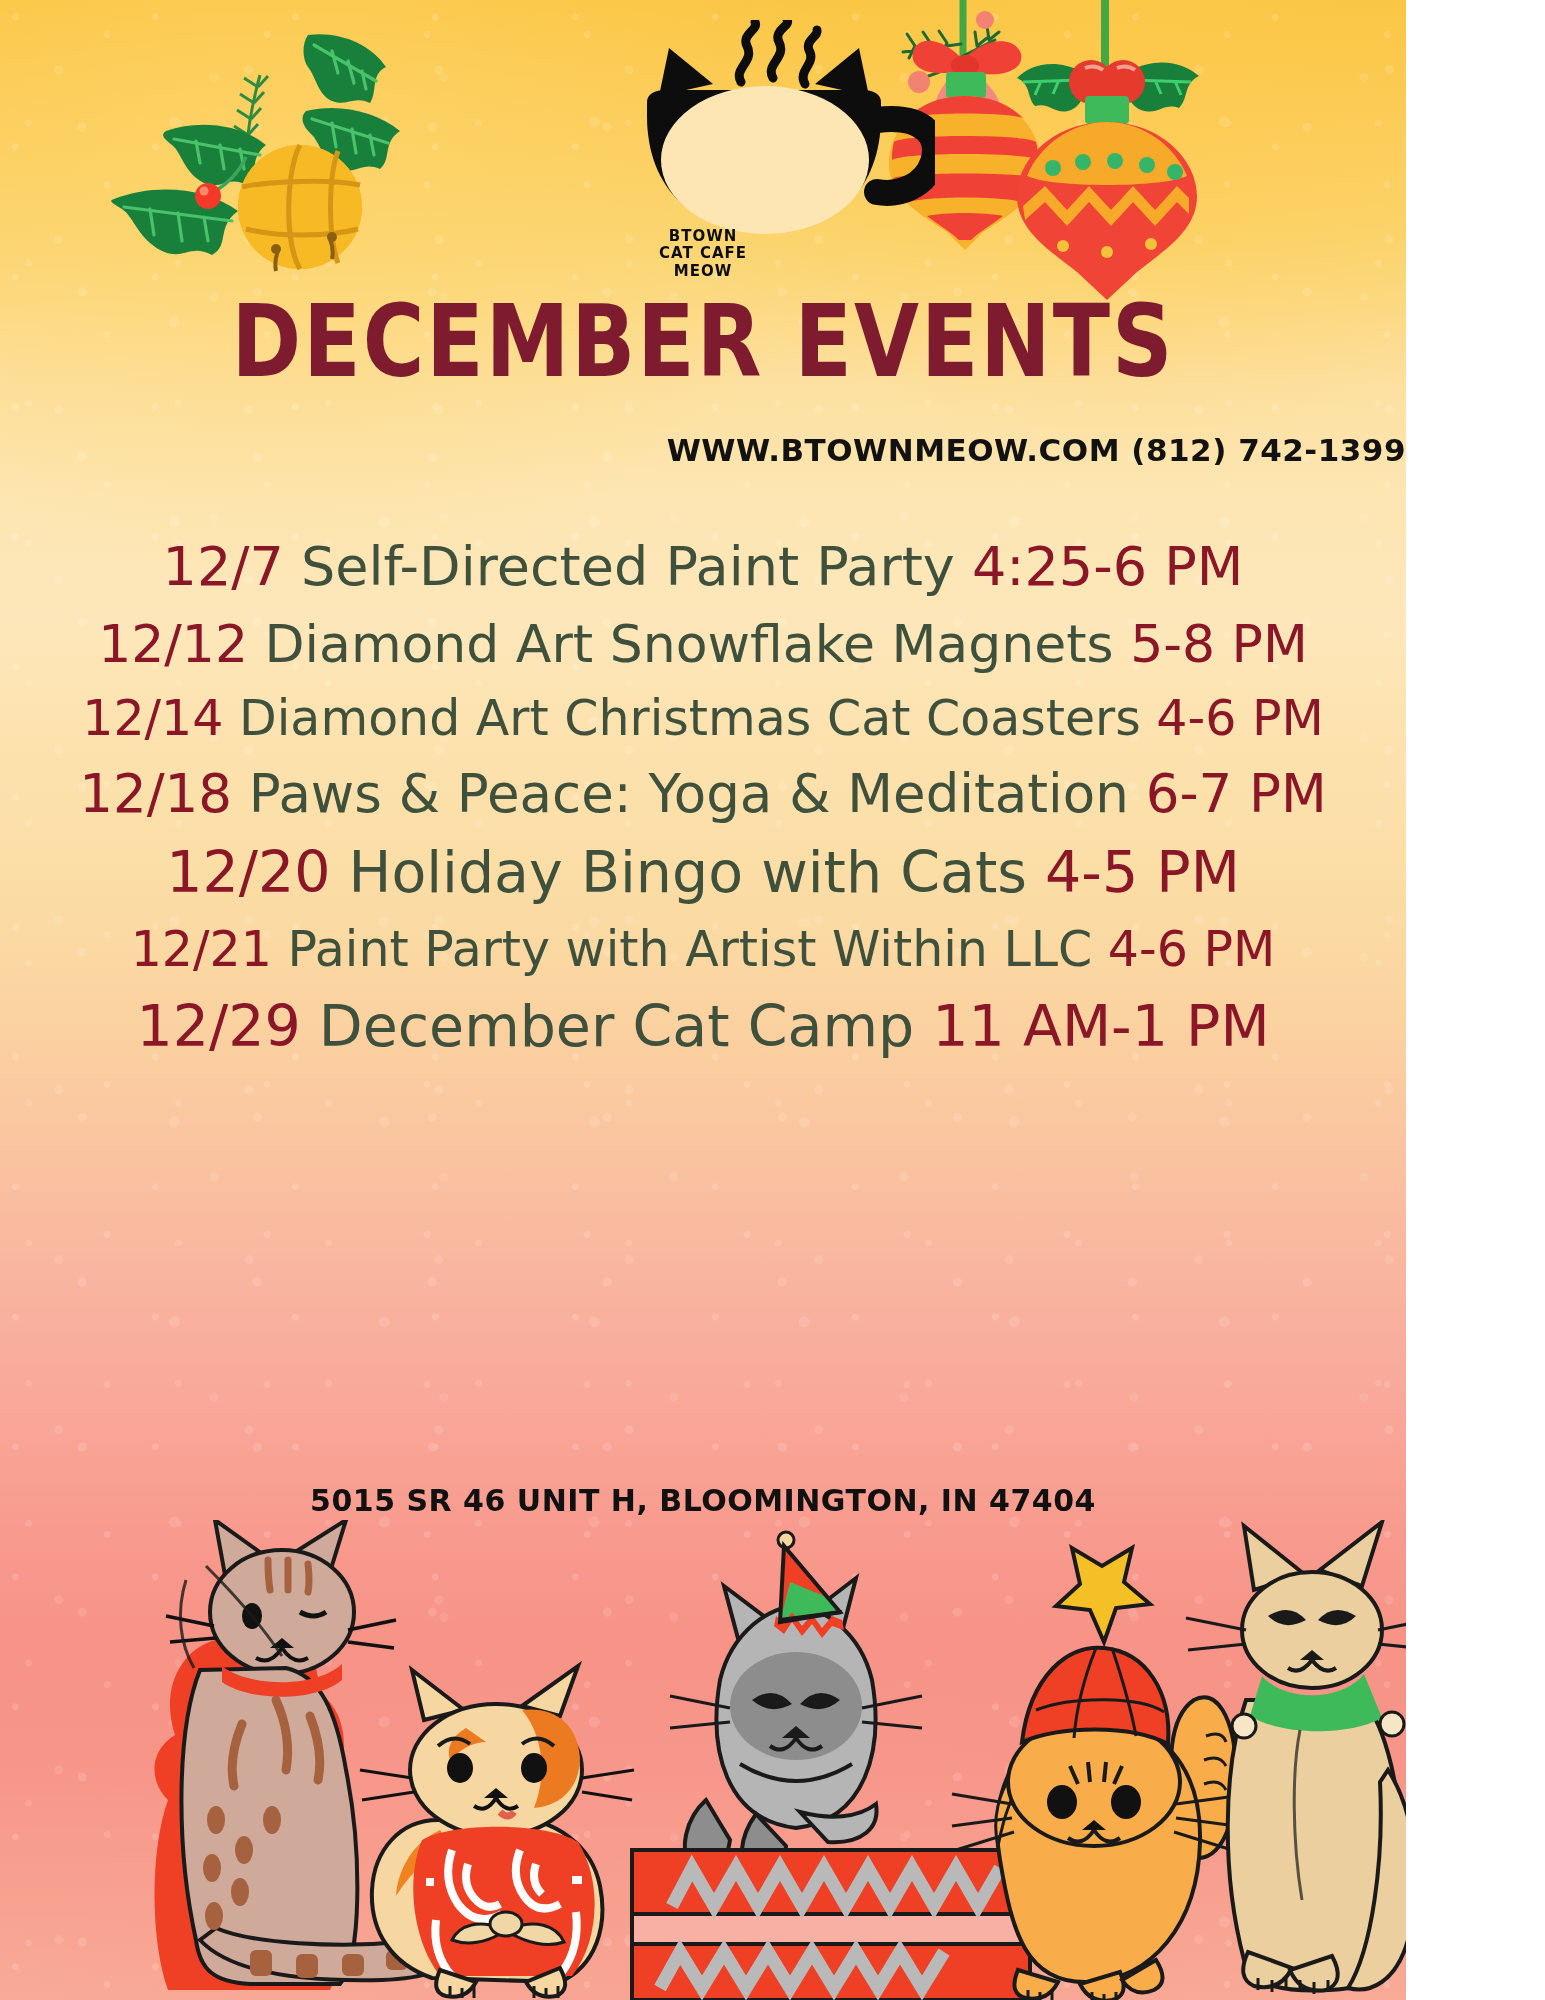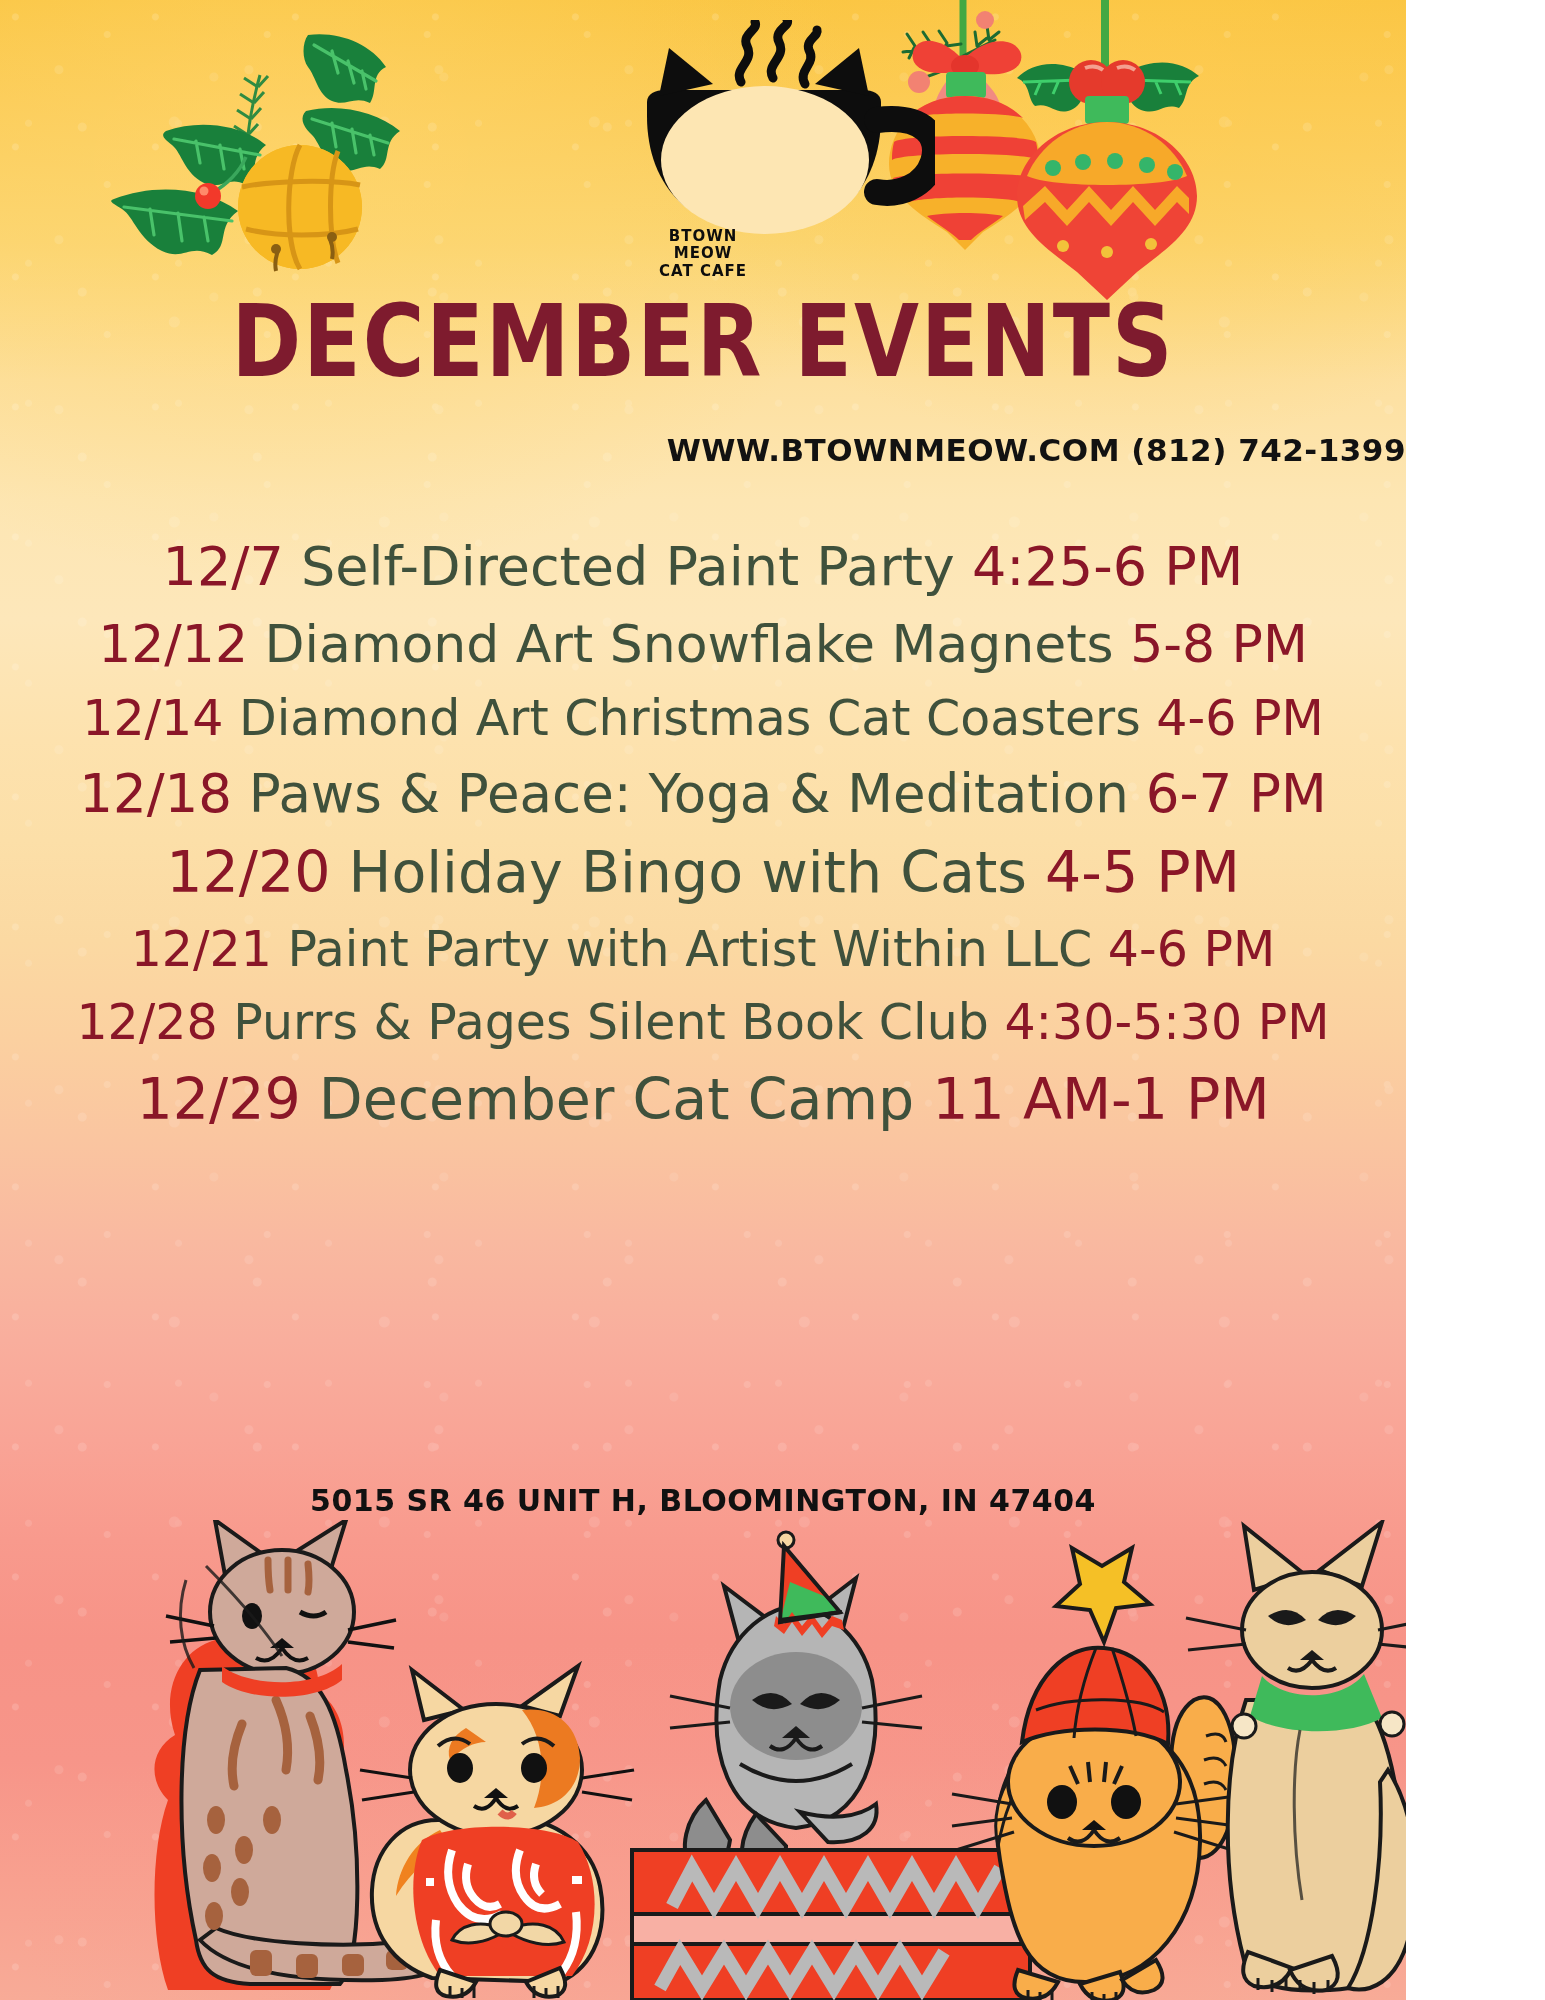--- a/index.html
+++ b/index.html
@@ -269,35 +269,34 @@
     <path d="M282 100 C330 94 346 118 338 142 C330 166 304 176 282 172" stroke="#0d0d0d" stroke-width="26" fill="none" stroke-linecap="round"></path>
 
     <path d="M64 76 L74 28 L118 64 Z" fill="#0d0d0d"></path>
     <path d="M274 76 L264 28 L220 64 Z" fill="#0d0d0d"></path>
 
     <ellipse cx="170" cy="140" rx="104" ry="74" fill="#fde6b3"></ellipse>
   </svg>
 
   <div id="logo-text">
     <div>BTOWN</div>
+    <div>CAT CAFE</div>
     <div>MEOW</div>
-    <div>CAT CAFE</div>
   </div>
 
   <div id="poster-title">DECEMBER EVENTS</div>
   <div id="contact-line">WWW.BTOWNMEOW.COM (812) 742-1399</div>
 
   <div id="events">
       <div class="event-row" style="font-size: 54px;"><span class="date">12/7</span><span class="name"> Self-Directed Paint Party </span><span class="time">4:25-6 PM</span></div>
       <div class="event-row" style="font-size: 52px;"><span class="date">12/12</span><span class="name"> Diamond Art Snowflake Magnets </span><span class="time">5-8 PM</span></div>
       <div class="event-row" style="font-size: 49px;"><span class="date">12/14</span><span class="name"> Diamond Art Christmas Cat Coasters </span><span class="time">4-6 PM</span></div>
       <div class="event-row" style="font-size: 53px;"><span class="date">12/18</span><span class="name"> Paws &amp; Peace: Yoga &amp; Meditation </span><span class="time">6-7 PM</span></div>
       <div class="event-row" style="font-size: 57px; text-align: center;"><span class="date">12/20</span><span class="name"> Holiday Bingo with Cats </span><span class="time">4-5 PM</span></div>
       <div class="event-row" style="font-size: 49px;"><span class="date">12/21</span><span class="name"> Paint Party with Artist Within LLC </span><span class="time">4-6 PM</span></div>
-      <div class="event-row" style="font-size: 49px;"><span class="date">12/28</span><span class="name"> Purrs &amp; Pages Silent Book Club </span><span class="time">4:30-5:30 PM</span></div>
       <div class="event-row" style="font-size: 57px;"><span class="date">12/29</span><span class="name"> December Cat Camp </span><span class="time">11 AM-1 PM</span></div>
     </div>
 
   <div id="address">5015 SR 46 UNIT H, BLOOMINGTON, IN 47404</div>
 
   <svg id="cats" viewBox="0 0 1545 480" preserveAspectRatio="xMidYMax meet">
 
     <g>
       <path d="M215 120 C180 130 160 170 175 215 C150 230 148 260 168 280
                C150 330 150 420 168 470 L330 470 C350 430 346 330 330 270

